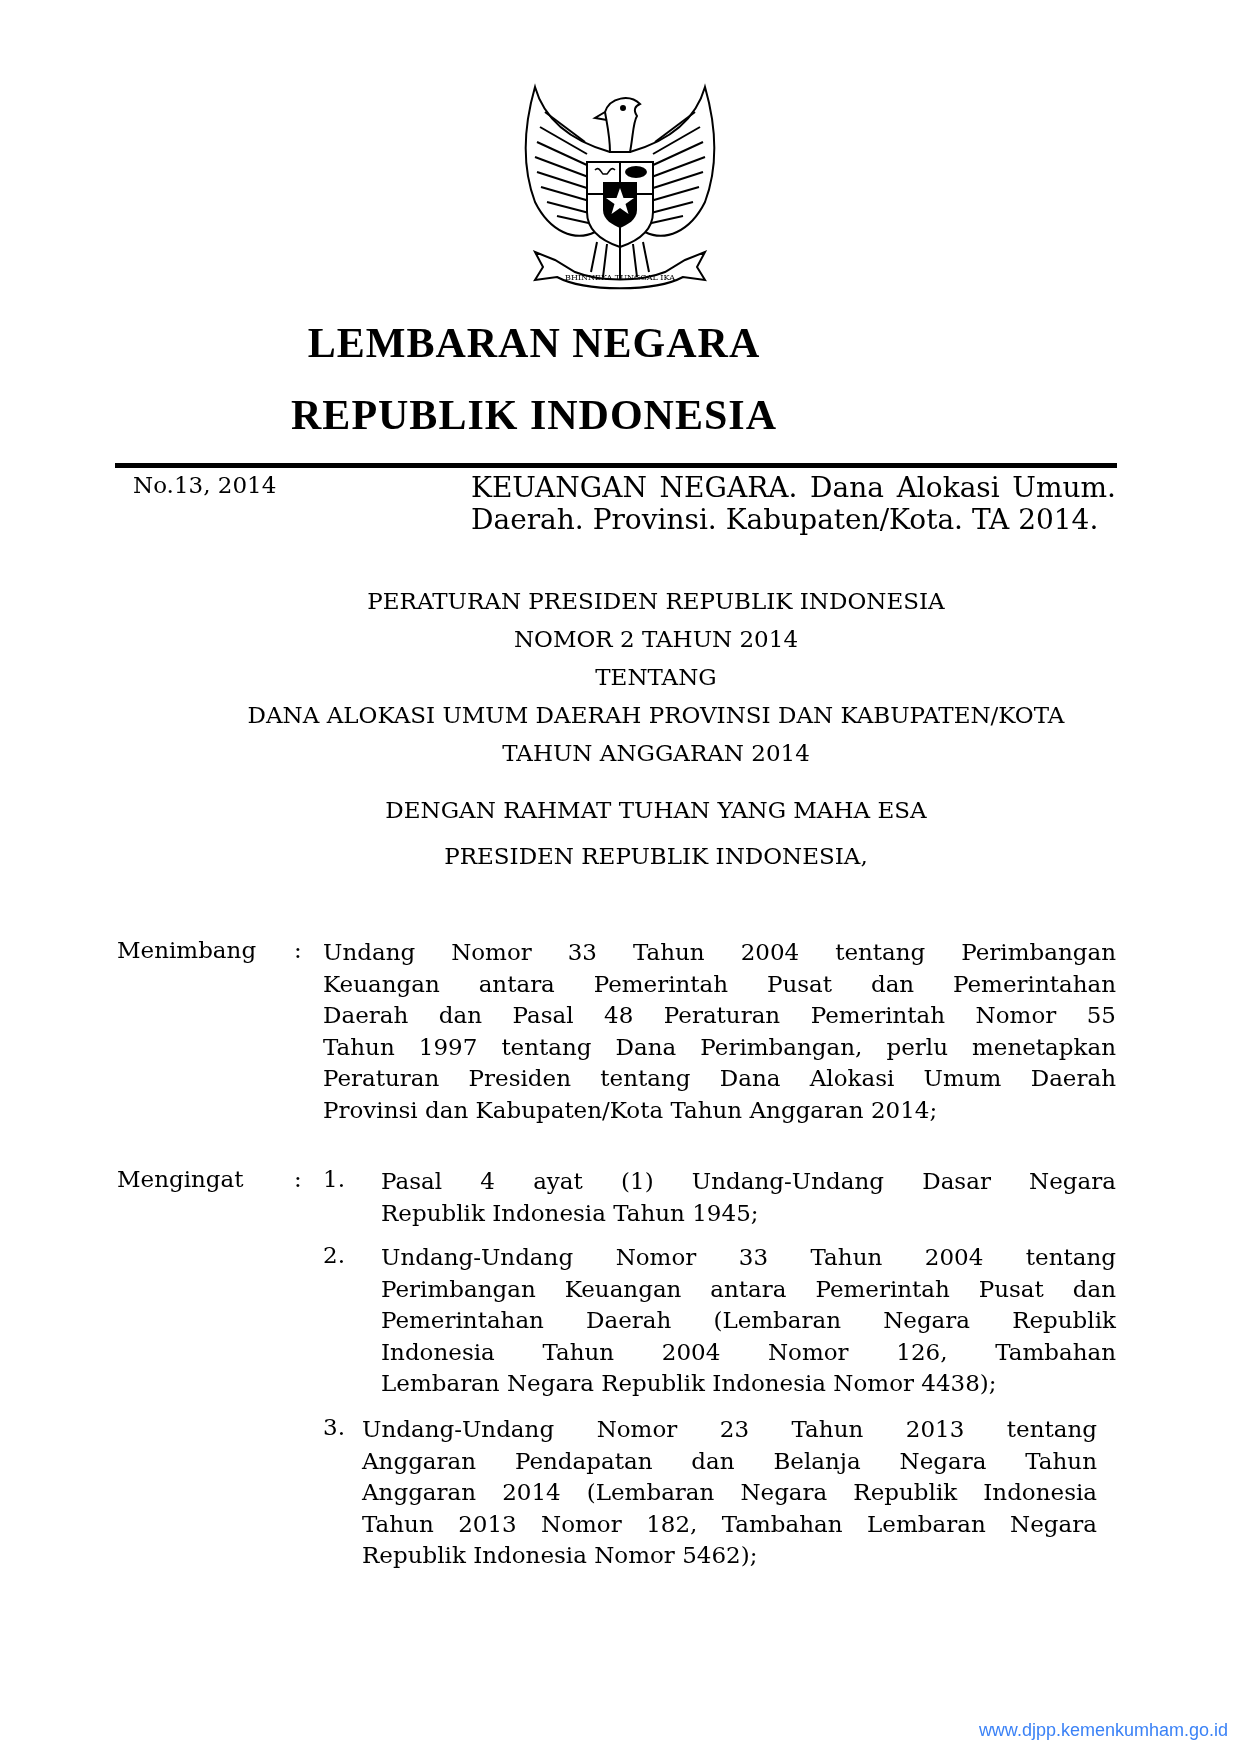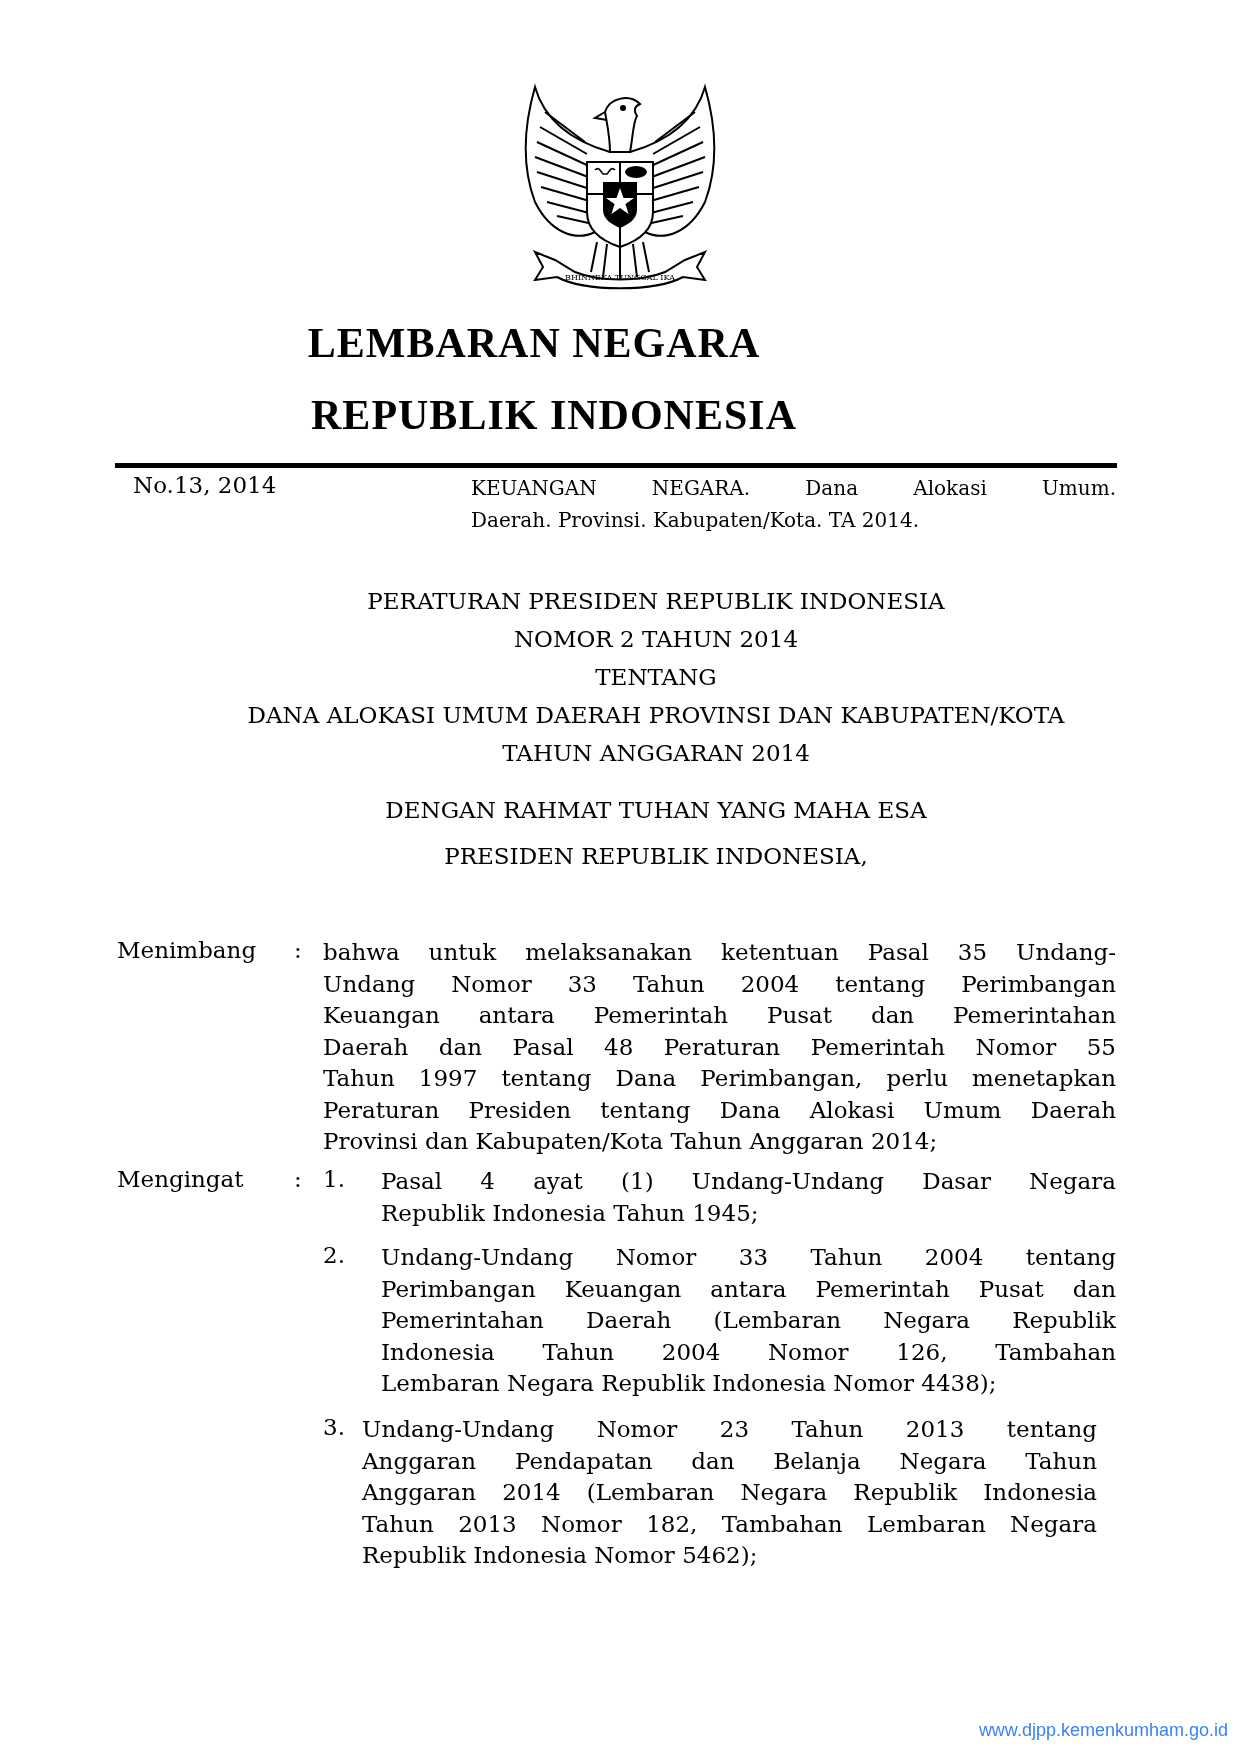--- a/index.html
+++ b/index.html
@@ -3,24 +3,24 @@
 <meta charset="utf-8">
 <style>
   html, body { margin: 0; padding: 0; background: #ffffff; }
   body { width: 1240px; height: 1755px; position: relative; overflow: hidden;
          font-family: "DejaVu Serif", "Liberation Serif", serif; color: #000; }
   .emblem { position: absolute; left: 515px; top: 82px; width: 210px; height: 212px; }
   .masthead { position: absolute; left: 0; width: 1068px; text-align: center;
               font-family: "Liberation Serif", serif; font-weight: bold;
               font-size: 42px; letter-spacing: 1px; line-height: 1; }
   .mh1 { top: 322px; }
-  .mh2 { top: 394px; margin-left: 20px; }
+  .mh2 { top: 394px; }
   .rule { position: absolute; left: 115px; top: 463px; width: 1002px; height: 5px; background: #000; }
   .meta-no { position: absolute; left: 117px; top: 472px; font-size: 23px; margin-left: 16px; }
-  .meta-subj { position: absolute; left: 471px; top: 472px; width: 645px; font-size: 20px; line-height: 32px; text-align: justify; text-align-last: left; }
+  .meta-subj { position: absolute; left: 471px; top: 472px; width: 645px; font-size: 28px; line-height: 32px; text-align: justify; text-align-last: left; }
   .meta-subj .l1 { display: block; text-align: justify; text-align-last: justify; }
   .centered { position: absolute; left: 0; width: 1240px; text-align: center; font-size: 23px; padding-left: 36px; }
   .body-text { font-size: 23px; line-height: 31.5px; }
   .label { position: absolute; font-size: 23px; }
   .colon { position: absolute; font-size: 23px; }
   .para { position: absolute; text-align: justify; }
   .para span.line { display: block; text-align: justify; text-align-last: justify; }
   .para span.line.last { text-align-last: left; }
   .num { position: absolute; font-size: 23px; }
   .footer { position: absolute; right: 12px; top: 1720px; font-family: "Liberation Sans", sans-serif;
@@ -91,21 +91,20 @@
 <div class="centered" style="top:664px">TENTANG</div>
 <div class="centered" style="top:702px">DANA ALOKASI UMUM DAERAH PROVINSI DAN KABUPATEN/KOTA</div>
 <div class="centered" style="top:740px">TAHUN ANGGARAN 2014</div>
 
 <div class="centered" style="top:797px">DENGAN RAHMAT TUHAN YANG MAHA ESA</div>
 <div class="centered" style="top:843px">PRESIDEN REPUBLIK INDONESIA,</div>
 
 <div class="label" style="left:117px; top:937px">Menimbang</div>
 <div class="colon" style="left:294px; top:937px">:</div>
 <div class="para body-text" style="left:323px; top:937px; width:793px">
-  <span class="line">bahwa untuk melaksanakan ketentuan Pasal 35 Undang-</span>
   <span class="line">Undang Nomor 33 Tahun 2004 tentang Perimbangan</span>
   <span class="line">Keuangan antara Pemerintah Pusat dan Pemerintahan</span>
   <span class="line">Daerah dan Pasal 48 Peraturan Pemerintah Nomor 55</span>
   <span class="line">Tahun 1997 tentang Dana Perimbangan, perlu menetapkan</span>
   <span class="line">Peraturan Presiden tentang Dana Alokasi Umum Daerah</span>
   <span class="line last">Provinsi dan Kabupaten/Kota Tahun Anggaran 2014;</span>
 </div>
 
 <div class="label" style="left:117px; top:1166px">Mengingat</div>
 <div class="colon" style="left:294px; top:1166px">:</div>

